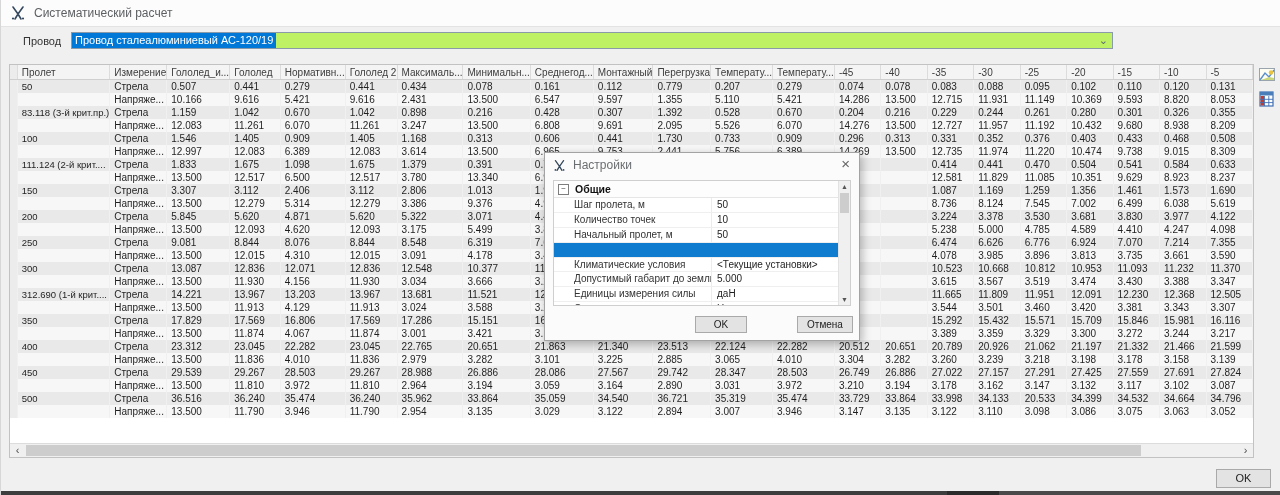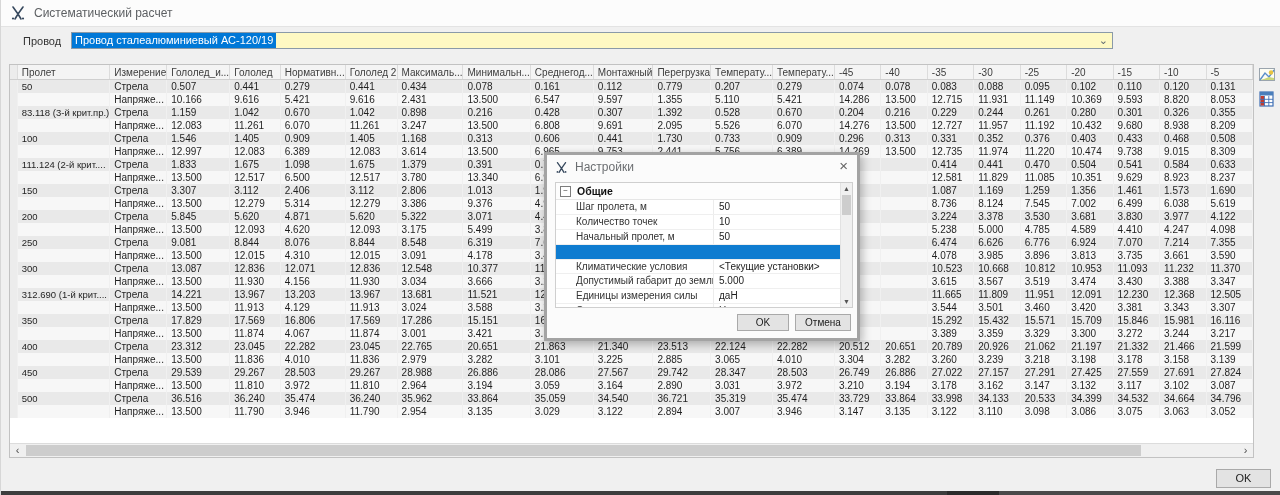--- a/index.html
+++ b/index.html
@@ -9,21 +9,21 @@
 
   
   .titlebar{position:absolute;left:0;top:0;width:100%;height:26px;background:#fcfcfc;
             border-bottom:1px solid #e3e3e3;display:flex;align-items:center;}
   .titlebar .app-ico{margin-left:9px;width:16px;height:16px;flex:0 0 auto;}
   .titlebar .title{margin-left:8px;font-size:12px;color:#5d6063;}
 
   
   .conductor-row{position:absolute;left:0;top:26px;width:100%;height:32px;margin-left:12px;}
   .conductor-row .lbl{position:absolute;left:10px;top:9px;font-size:11px;color:#333;}
-  .combo{position:absolute;left:58px;top:6px;width:1042px;height:17px;background:#fef9c3;
+  .combo{position:absolute;left:58px;top:6px;width:1042px;height:17px;background:#bef264;
          border:1px solid #8a9aa8;display:flex;align-items:center;box-sizing:border-box;}
   .combo .sel{background:#0078d7;color:#fff;font-size:11px;line-height:15px;padding:0 3px;white-space:nowrap;}
   .combo .arrow{position:absolute;right:4px;top:0px;color:#5f6a72;font-size:11px;line-height:15px;}
 
   
   .gridbox{position:absolute;left:8px;top:64px;width:1245px;height:394px;background:#fff;
            border:1px solid #c2c2c2;box-sizing:border-box;overflow:hidden;}
   table.res{border-collapse:collapse;table-layout:fixed;font-size:10px;}
   table.res th{height:14px;background:#f4f4f4;border-right:1px solid #dcdcdc;border-bottom:1px solid #cfcfcf;
            font-weight:normal;color:#3d3d3d;text-align:left;padding:0 0 0 4px;white-space:nowrap;overflow:hidden;}
@@ -39,21 +39,21 @@
   .hs-left,.hs-right{position:absolute;top:0;width:15px;height:13px;color:#4d4d4d;font-size:11px;
            text-align:center;line-height:12px;}
   .hs-left{left:0;} .hs-right{right:0;}
   .hs-thumb{position:absolute;left:16px;right:112px;top:1px;height:11px;background:#cdcdcd;}
 
   
   .side-ico{position:absolute;width:18px;height:18px;cursor:pointer;}
 
   
   .dialog{position:absolute;left:543px;top:152px;width:316px;height:189px;background:#fbfbfb;
-          border:3px solid #a3a3a3;box-shadow:2px 3px 9px rgba(0,0,0,0.28);box-sizing:border-box;}
+          border:1px solid #a3a3a3;box-shadow:2px 3px 9px rgba(0,0,0,0.28);box-sizing:border-box;}
   .dlg-title{position:absolute;left:0;top:0;width:100%;height:24px;display:flex;align-items:center;}
   .dlg-title .app-ico{margin-left:8px;width:13px;height:13px;}
   .dlg-title .txt{margin-left:7px;font-size:12px;color:#6b6e71;}
   .dlg-close{position:absolute;right:9px;top:3px;font-size:15px;color:#666;line-height:16px;cursor:pointer;}
 
   .propgrid{position:absolute;left:8px;top:27px;width:298px;height:126px;background:#fff;
             border:1px solid #cfcfcf;box-sizing:border-box;overflow:hidden;}
   .group-row{height:16px;display:flex;align-items:center;border-bottom:1px solid #e6e6e6;background:#fdfdfd;}
   .collapse-box{width:9px;height:9px;border:1px solid #7d7d7d;margin-left:4px;font-size:8px;line-height:8px;
             text-align:center;color:#444;background:#fff;}
@@ -68,21 +68,21 @@
   .vscroll{position:absolute;right:0;top:0;bottom:0;width:11px;background:#f0f0f0;border-left:1px solid #e2e2e2;}
   .vs-up,.vs-down{position:absolute;left:0;width:11px;height:11px;font-size:7px;color:#555;
             text-align:center;line-height:11px;}
   .vs-up{top:0;} .vs-down{bottom:0;}
   .vs-thumb{position:absolute;left:1px;top:12px;width:9px;height:20px;background:#cdcdcd;}
 
   .dlg-buttons{position:absolute;right:6px;bottom:7px;display:flex;gap:6px;}
   .btn{height:17px;background:#e3e3e3;border:1px solid #a9a9a9;font-size:10px;color:#222;
        font-family:"Liberation Sans",sans-serif;padding:0;line-height:15px;}
   .btn.ok-small{width:52px;}
-  .btn.cancel{width:56px;}
+  .btn.cancel{width:56px;margin-left:44px;}
 
   
   .footer-ok{position:absolute;left:1215px;top:469px;width:55px;height:19px;font-size:11px;}
   .bottom-strip{position:absolute;left:0;bottom:0;width:100%;height:4px;
        background:linear-gradient(90deg,#3d3d3d 0 74%,#2b2b2b 74% 78%,#4a4a4a 78% 100%);}
 </style>
 </head>
 <body>
 
 <div id="screen">

